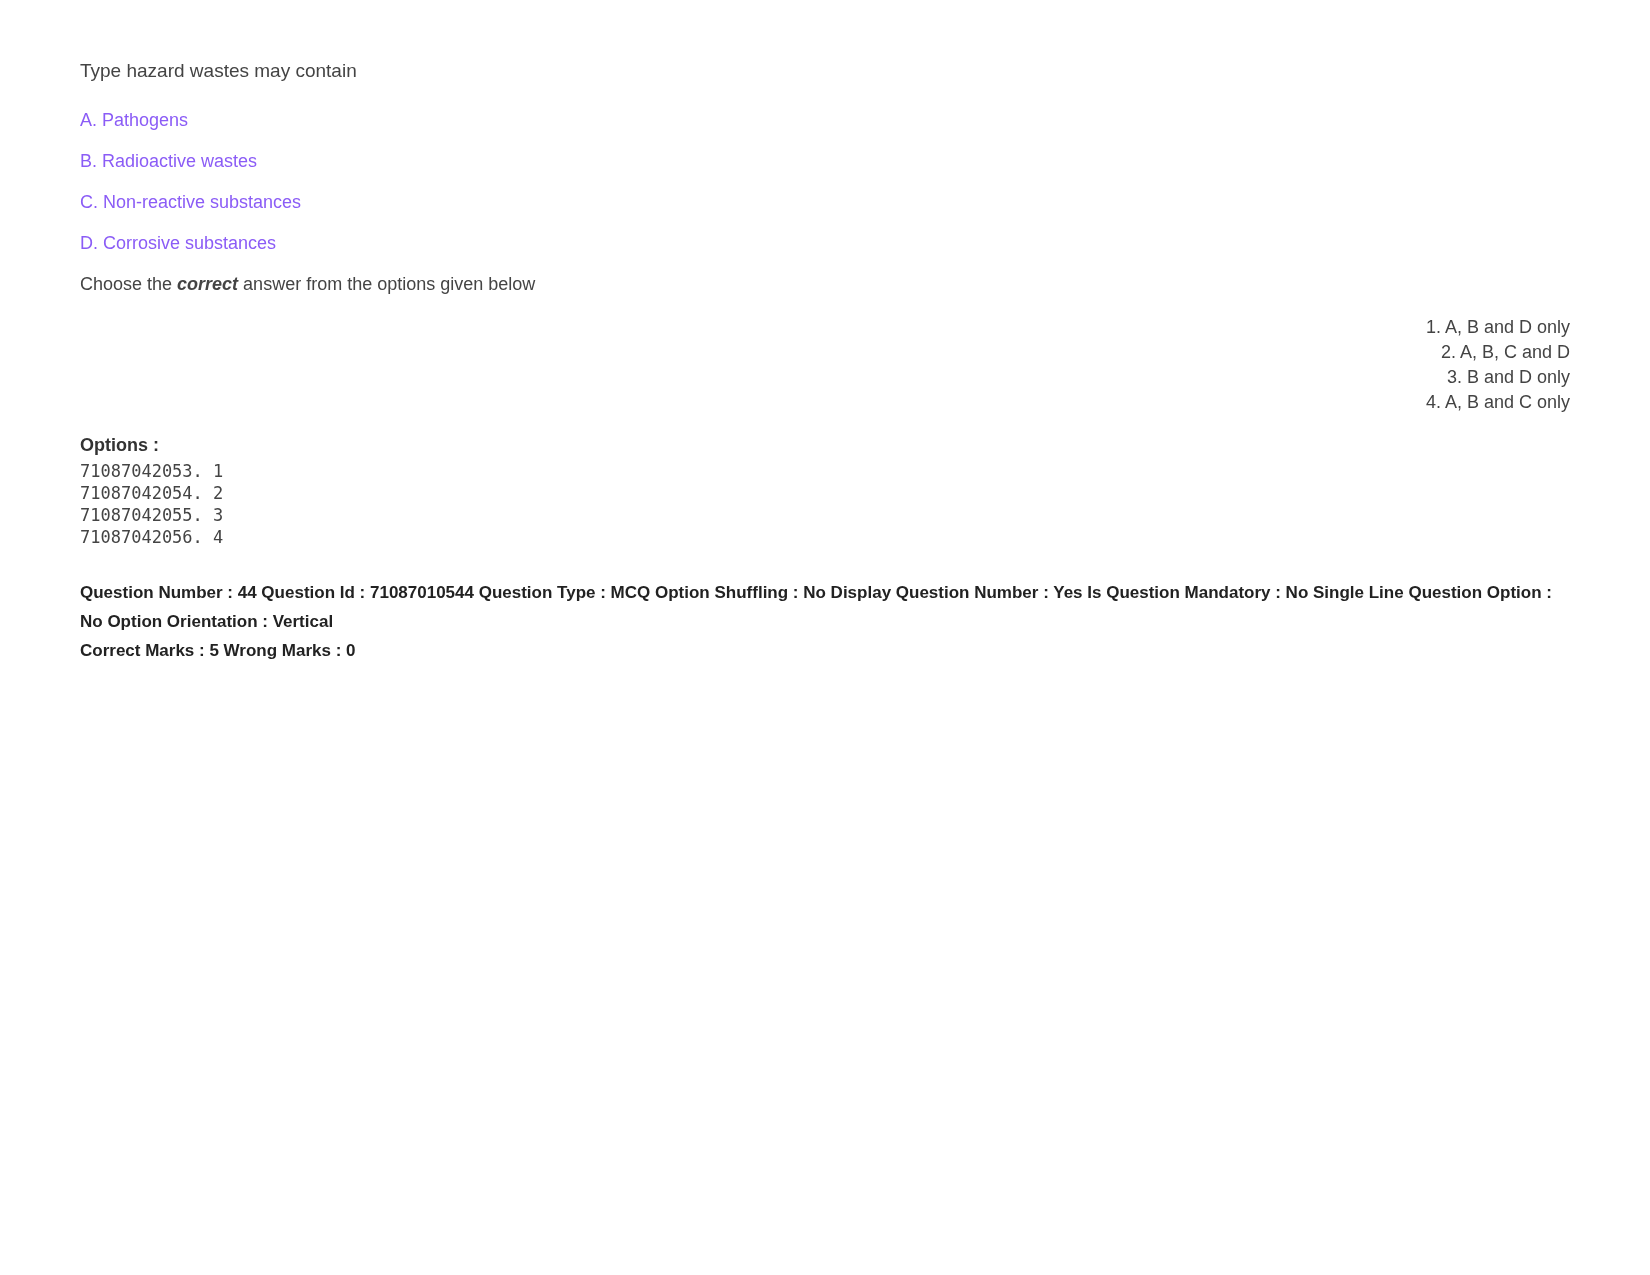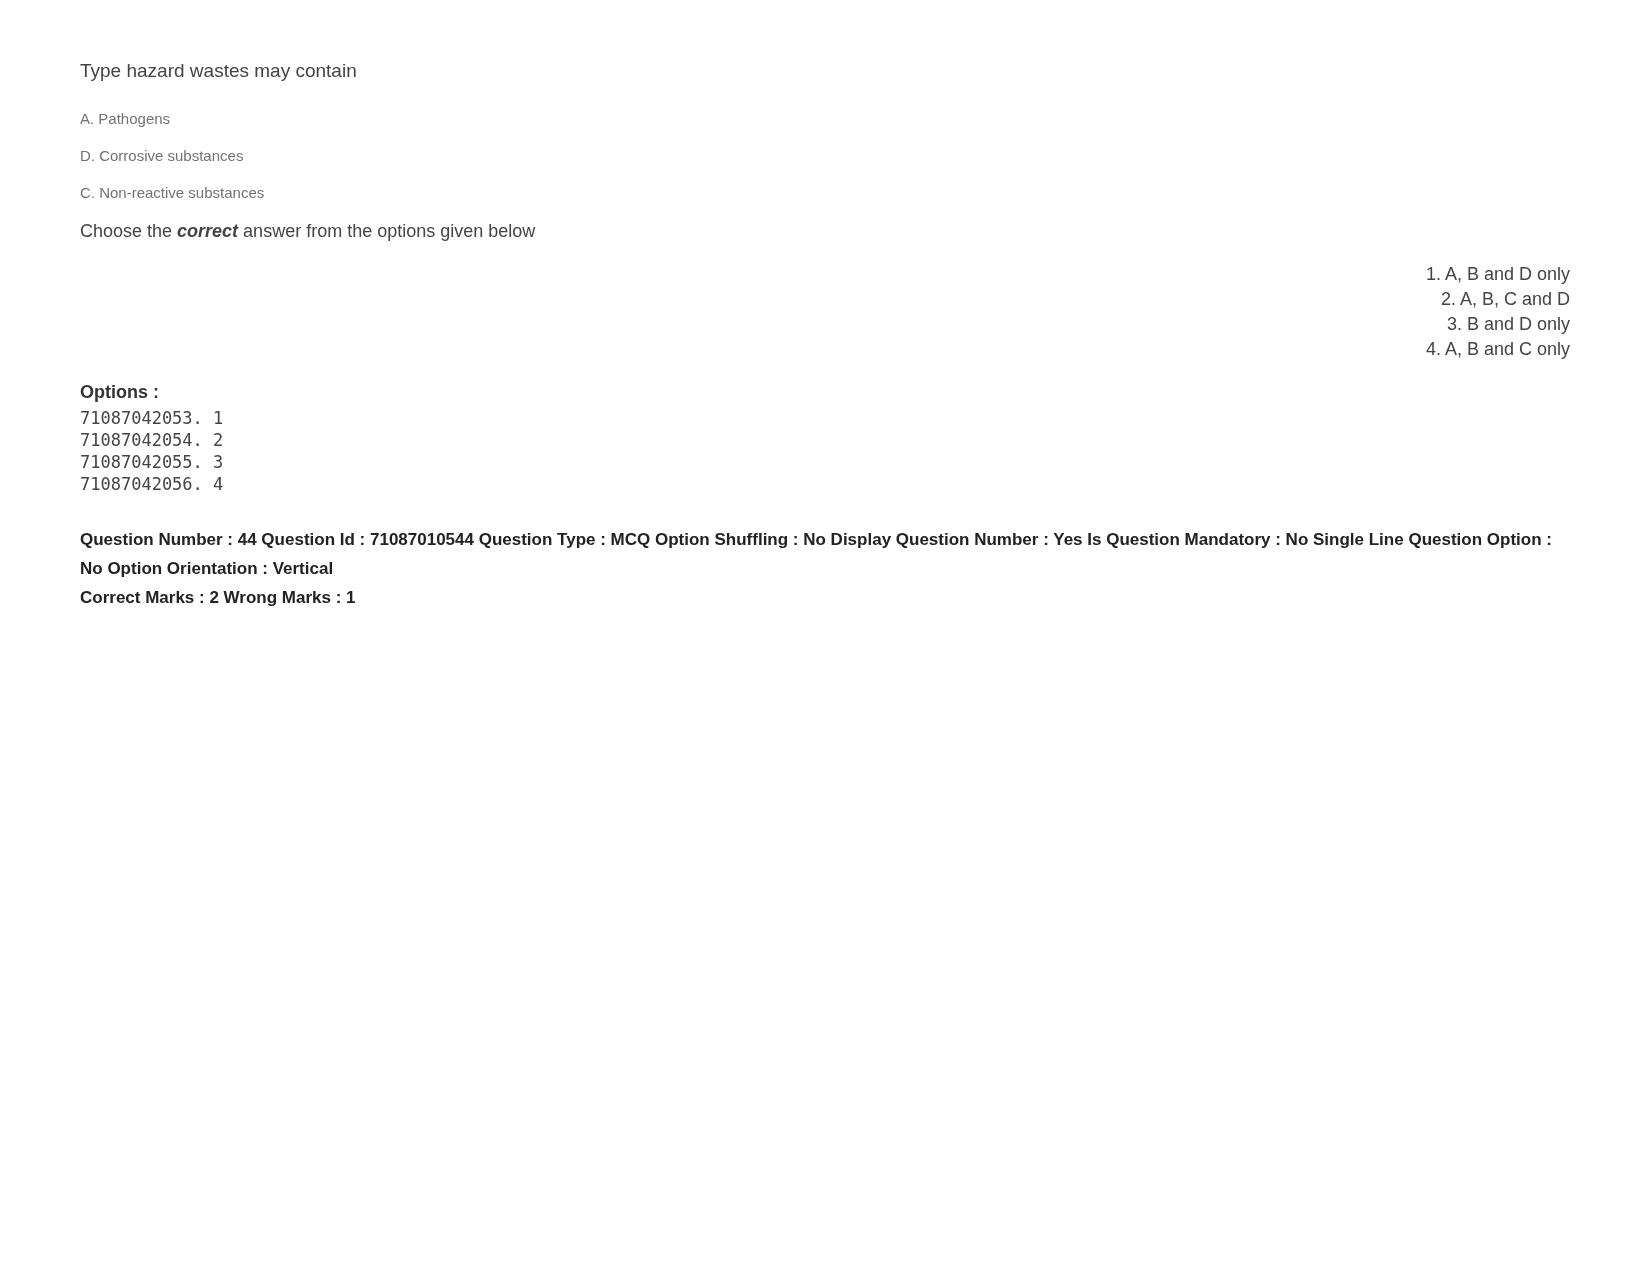--- a/index.html
+++ b/index.html
@@ -16,22 +16,22 @@
       min-height: 1275px;
       padding: 40px 80px;
     }
     .question-text {
       font-size: 19px;
       color: #444;
       margin-bottom: 28px;
       margin-top: 20px;
     }
     .option-item {
-      font-size: 15px;
-      color: #737373;
+      font-size: 18px;
+      color: #8b5cf6;
       margin-bottom: 20px;
     }
     .choose-text {
       font-size: 18px;
       color: #444;
       margin-bottom: 22px;
       margin-top: 1px;
     }
     .choose-text strong {
       font-weight: bold;
@@ -71,24 +71,27 @@
 
 <div>
 
   <p class="question-text">Type hazard wastes may contain</p>
 
   <div>
     <p class="option-item">
       <span>A. </span><span>Pathogens</span>
     </p>
     <p class="option-item">
-      <span>D. </span><span>Corrosive substances</span>
+      <span>B. </span><span>Radioactive wastes</span>
     </p>
     <p class="option-item">
       <span>C. </span><span>Non-reactive substances</span>
+    </p>
+    <p class="option-item">
+      <span>D. </span><span>Corrosive substances</span>
     </p>
   </div>
 
   <p class="choose-text">
     <span>Choose the </span><strong>correct</strong><span> answer from the options given below</span>
   </p>
 
   <div class="answer-options">
     <p class="answer-option">
       <span>1. </span><span>A, B and D only</span>
@@ -108,16 +111,16 @@
 
   <div>
     <p class="options-data">71087042053. 1</p>
     <p class="options-data">71087042054. 2</p>
     <p class="options-data">71087042055. 3</p>
     <p class="options-data">71087042056. 4</p>
   </div>
 
   <div class="meta-info">
     <p>Question Number : 44 Question Id : 71087010544 Question Type : MCQ Option Shuffling : No Display Question Number : Yes Is Question Mandatory : No Single Line Question Option : No Option Orientation : Vertical</p>
-    <p>Correct Marks : 2 Wrong Marks : 1</p>
+    <p>Correct Marks : 5 Wrong Marks : 0</p>
   </div>
 
 </div>
 
 </body></html>

